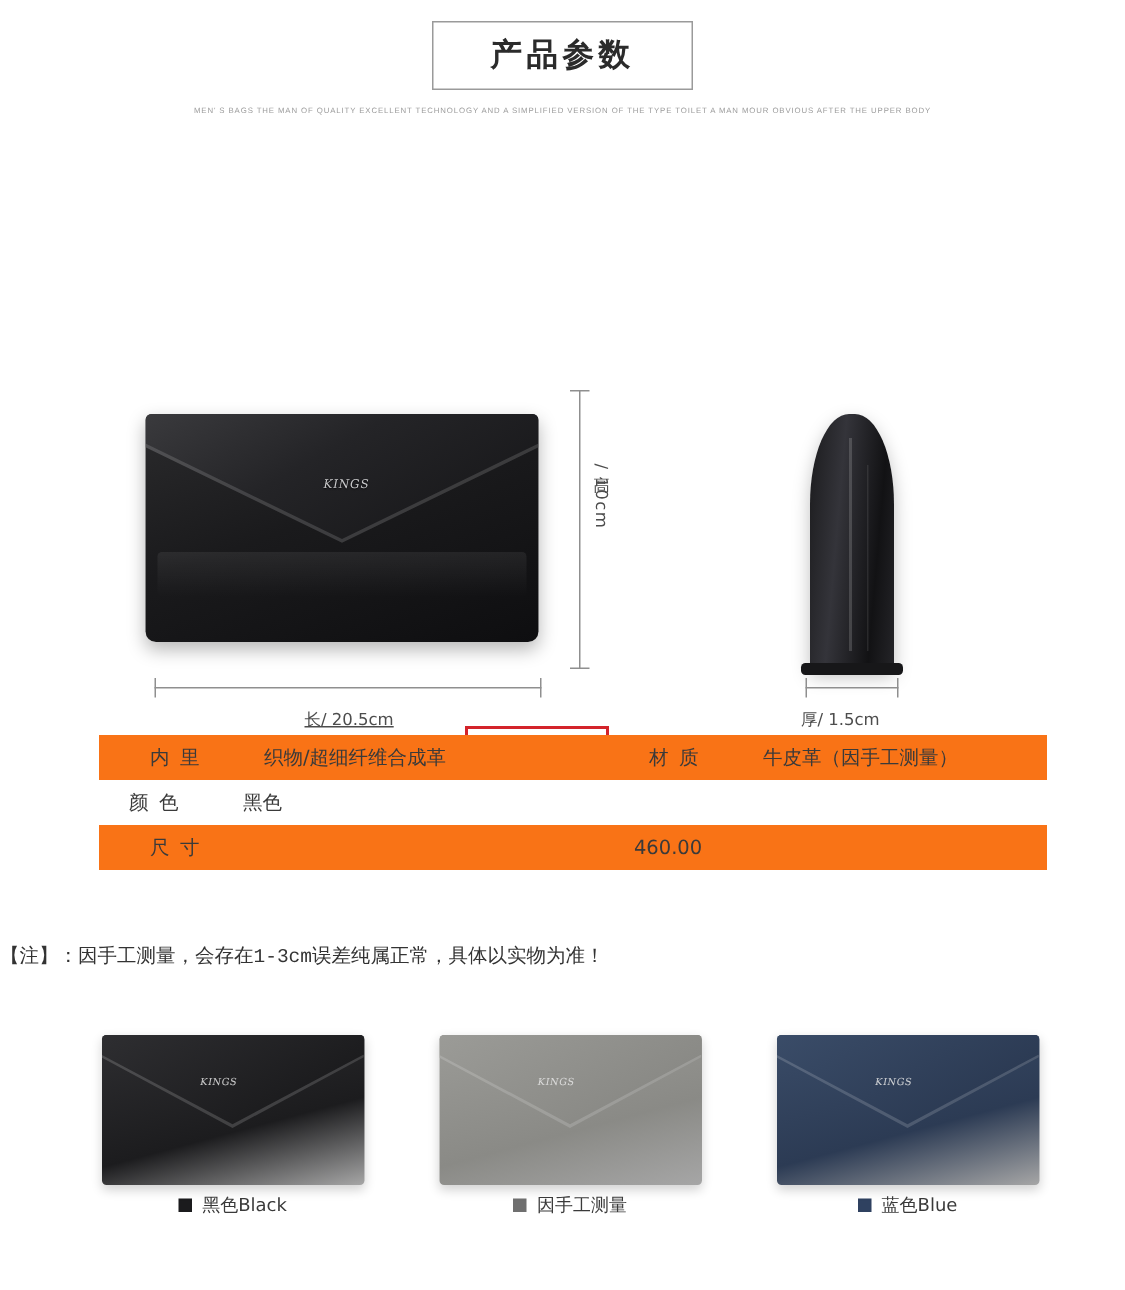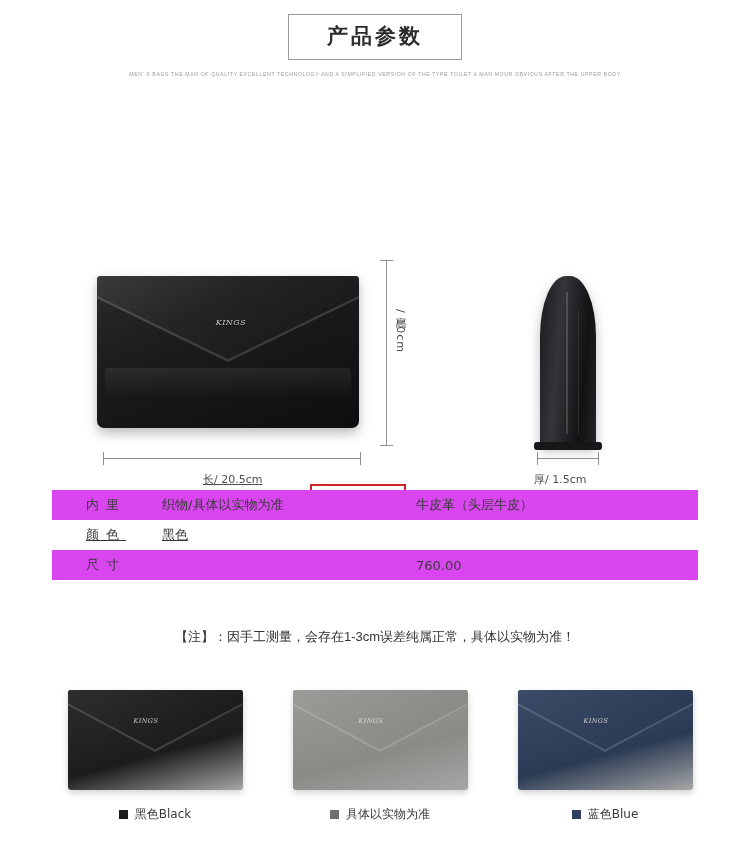--- a/index.html
+++ b/index.html
@@ -170,22 +170,22 @@
   .spec-wrap {
     position:absolute;
     left:52px; top:490px;
     width:646px;
   }
   .spec-row {
     display:flex;
     height:30px;
     align-items:stretch;
   }
-  .spec-row.shaded { background:#d946ef; }
-  .spec-row.plain { background:#ffffff;text-decoration:underline; }
+  .spec-row.shaded { background:#f97316;margin-left:14px; }
+  .spec-row.plain { background:#ffffff; }
   .cell {
     display:flex;
     align-items:center;
     font-size:13px;
     color:#3a3a3a;
     font-family:"DejaVu Sans", sans-serif;
   }
   .lbl {
     width:86px;
     padding-left:34px;
@@ -194,24 +194,23 @@
   }
   .lbl.tight { letter-spacing:0px; padding-left:34px; }
   .val { padding-left:24px; }
   .col-a { width:340px; display:flex; }
   .col-b { width:306px; display:flex; }
 
   .note {
     position:absolute;
     left:0; top:628px;
     width:750px;
-    text-align:center;
     font-size:13px;
     color:#333;
-    font-family:Liberation Sans, sans-serif;
+    font-family:Liberation Mono, monospace;
   }
 
   
   .colors {
     position:absolute;
     left:60px; top:690px;
     width:640px;
     display:flex;
     justify-content:space-between;
   }
@@ -236,21 +235,21 @@
   .sw-logo {
     position:absolute;
     left:66px; top:27px;
     font-size:6.5px;
     font-style:italic;
     letter-spacing:0.4px;
     color:rgba(230,230,230,0.85);
     font-family:"DejaVu Serif", serif;
   }
   .color-caption {
-    margin-top:16px;
+    margin-top:5px;
     font-size:12px;
     color:#3a3a3a;
     font-family:"DejaVu Sans", sans-serif;
   }
   .chip {
     display:inline-block;
     width:9px; height:9px;
     margin-right:7px;
     vertical-align:-1px;
   }
@@ -299,40 +298,41 @@
 
   <div class="stamp">97礼品</div>
   <div class="stamp-seal">定制</div>
 </div>
 
 <div class="spec-wrap">
 
   <div class="spec-row shaded">
     <div class="col-a">
       <div class="cell lbl">内里</div>
-      <div class="cell val">织物/具体以实物为准</div>
+      <div class="cell val">织物/超细纤维合成革</div>
     </div>
     <div class="col-b">
-      <div class="cell val">牛皮革（头层牛皮）</div>
+      <div class="cell lbl">材质</div>
+      <div class="cell val">牛皮革（因手工测量）</div>
     </div>
   </div>
 
   <div class="spec-row plain">
     <div class="col-a">
       <div class="cell lbl">颜色</div>
       <div class="cell val">黑色</div>
     </div>
   </div>
 
   <div class="spec-row shaded">
     <div class="col-a">
       <div class="cell lbl">尺寸</div>
     </div>
     <div class="col-b">
-      <div class="cell val">760.00</div>
+      <div class="cell val">460.00</div>
     </div>
   </div>
 
   <div class="spec-row plain">
     <div class="col-b">
       <div class="cell lbl"></div>
       <div class="cell val"></div>
     </div>
   </div>
 </div>
@@ -352,21 +352,21 @@
     </div>
   </div>
 
   <div class="color-item">
     <div class="swatch-img" id="sw1" style="background: linear-gradient(165deg, rgb(155, 155, 151) 0%, rgb(138, 138, 134) 60%, rgba(0, 0, 0, 0.35) 100%);">
       <div class="sw-flap" id="fl1" style="background: linear-gradient(150deg, rgb(155, 155, 151) 0%, rgb(138, 138, 134) 70%);"></div>
       <div class="sw-edge"></div>
       <div class="sw-logo">KINGS</div>
     </div>
     <div class="color-caption">
-      <span class="chip" id="ch1" style="background: rgb(111, 111, 111);"></span><span>具体以实物为准</span>
+      <span class="chip" id="ch1" style="background: rgb(111, 111, 111);"></span><span>因手工测量</span>
     </div>
   </div>
 
   <div class="color-item">
     <div class="swatch-img" id="sw2" style="background: linear-gradient(165deg, rgb(58, 76, 104) 0%, rgb(44, 59, 84) 60%, rgba(0, 0, 0, 0.35) 100%);">
       <div class="sw-flap" id="fl2" style="background: linear-gradient(150deg, rgb(58, 76, 104) 0%, rgb(44, 59, 84) 70%);"></div>
       <div class="sw-edge"></div>
       <div class="sw-logo">KINGS</div>
     </div>
     <div class="color-caption">

